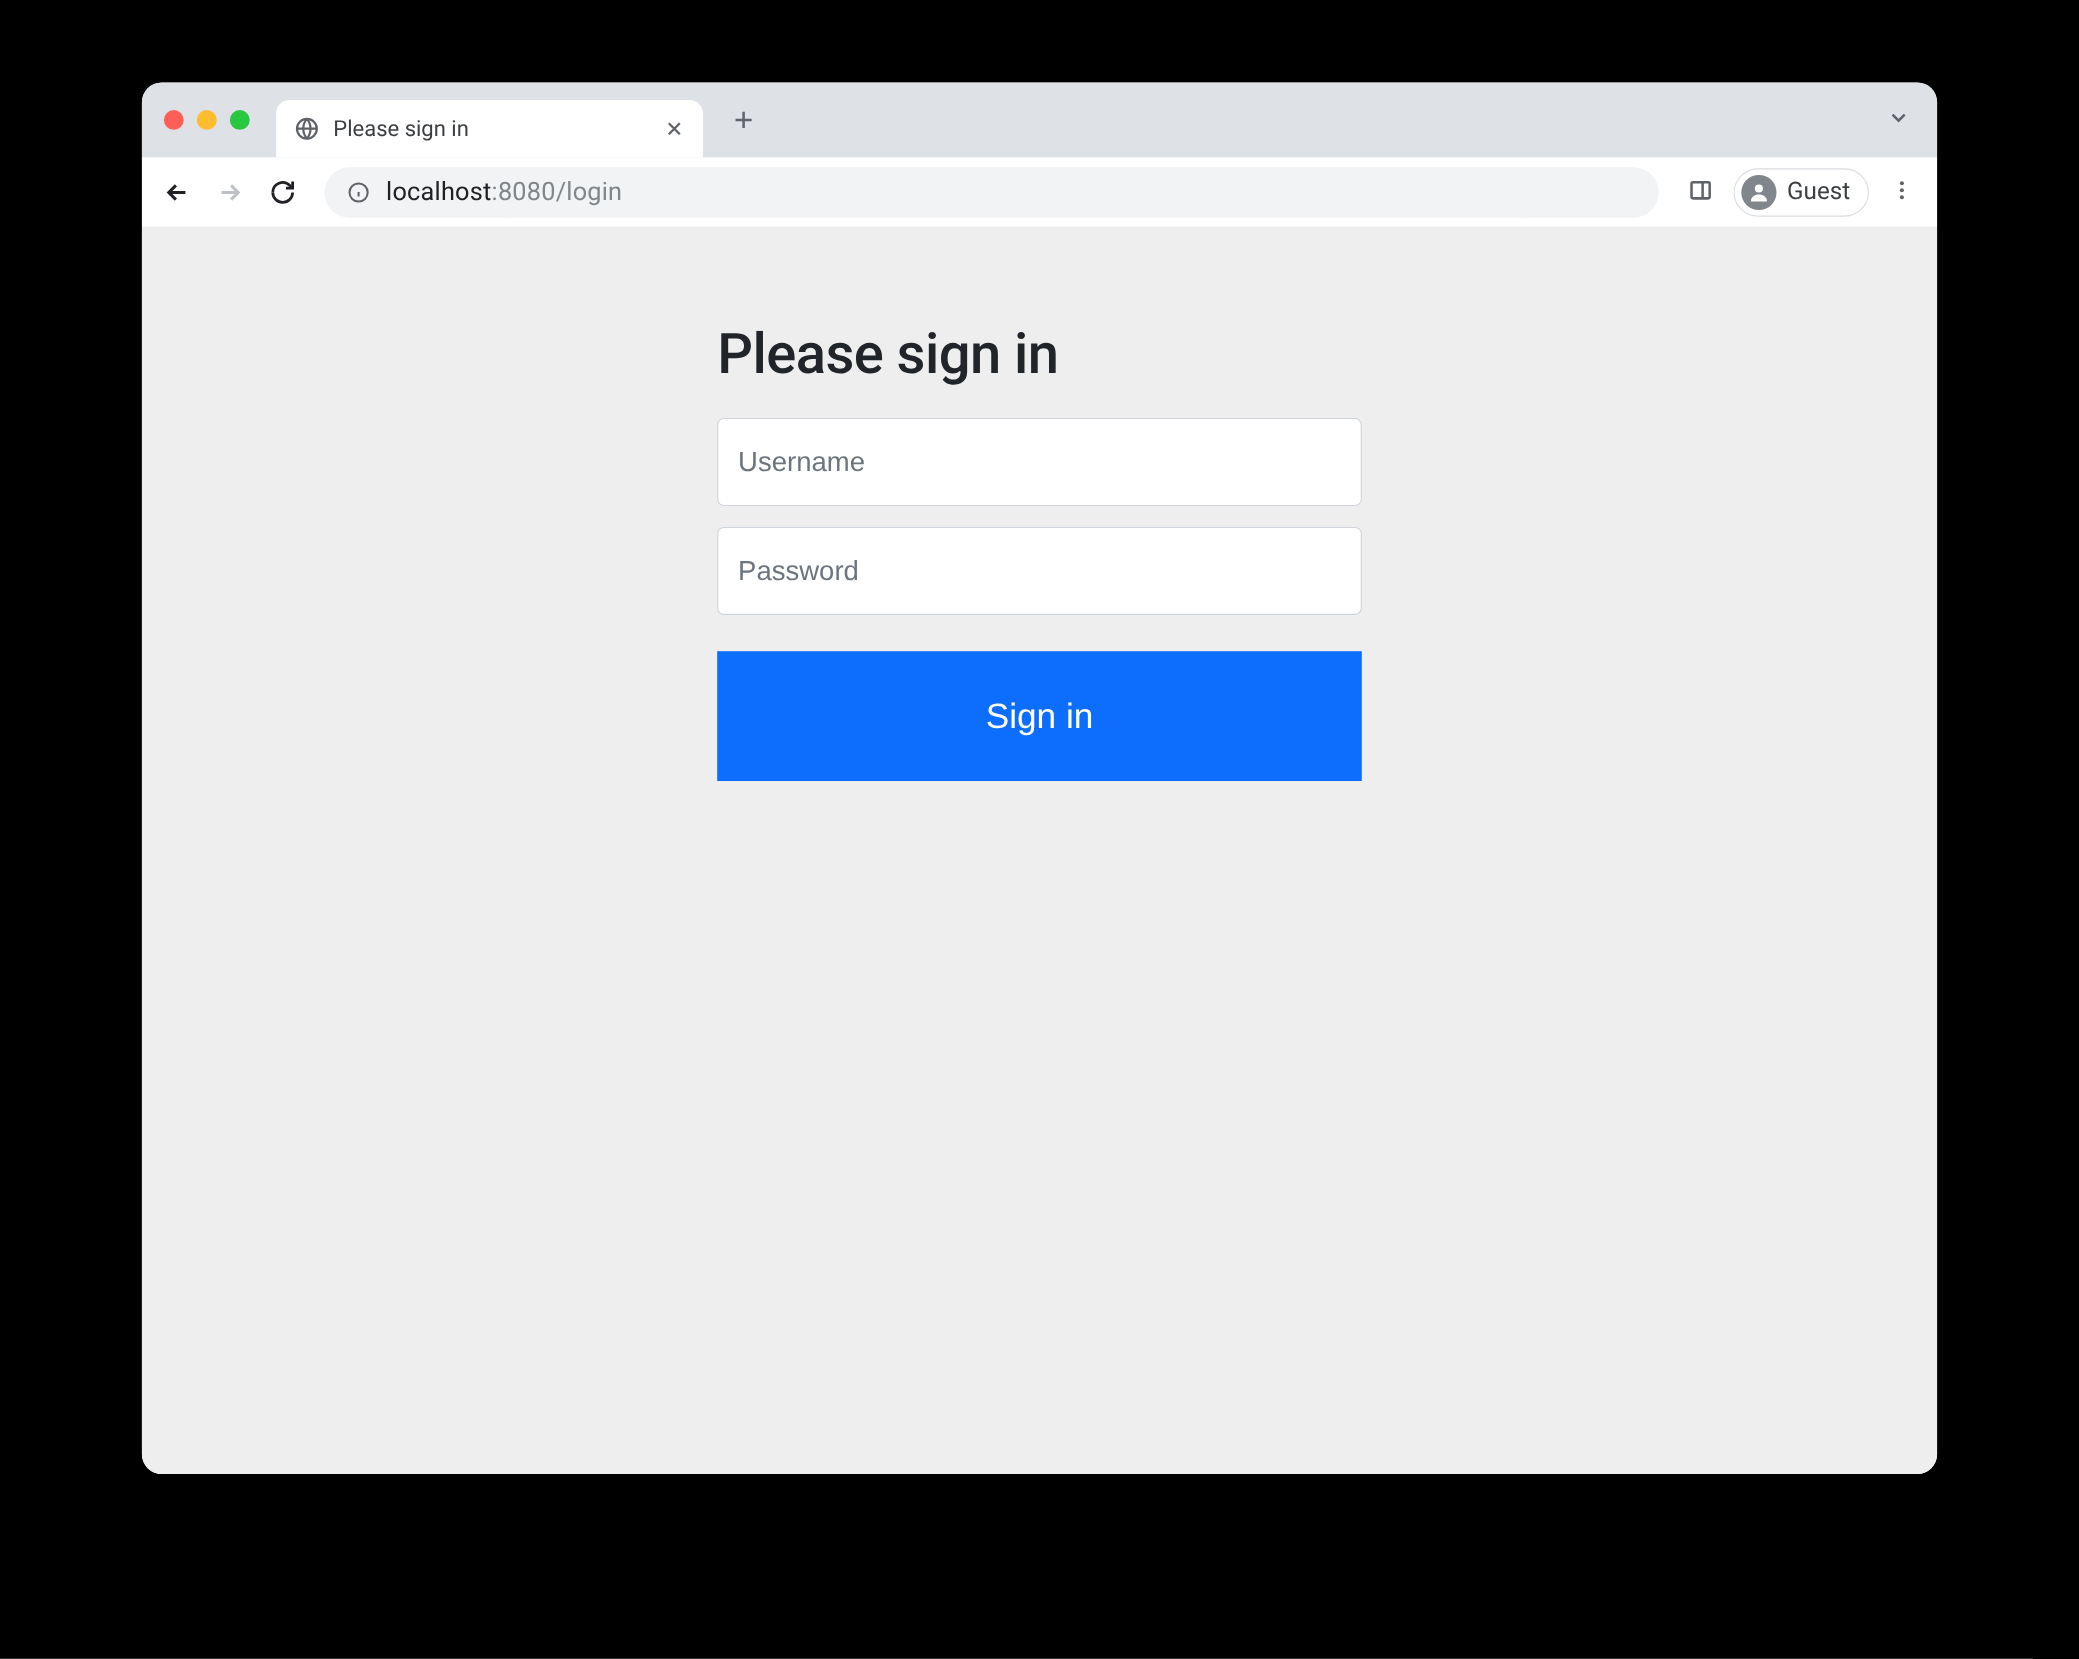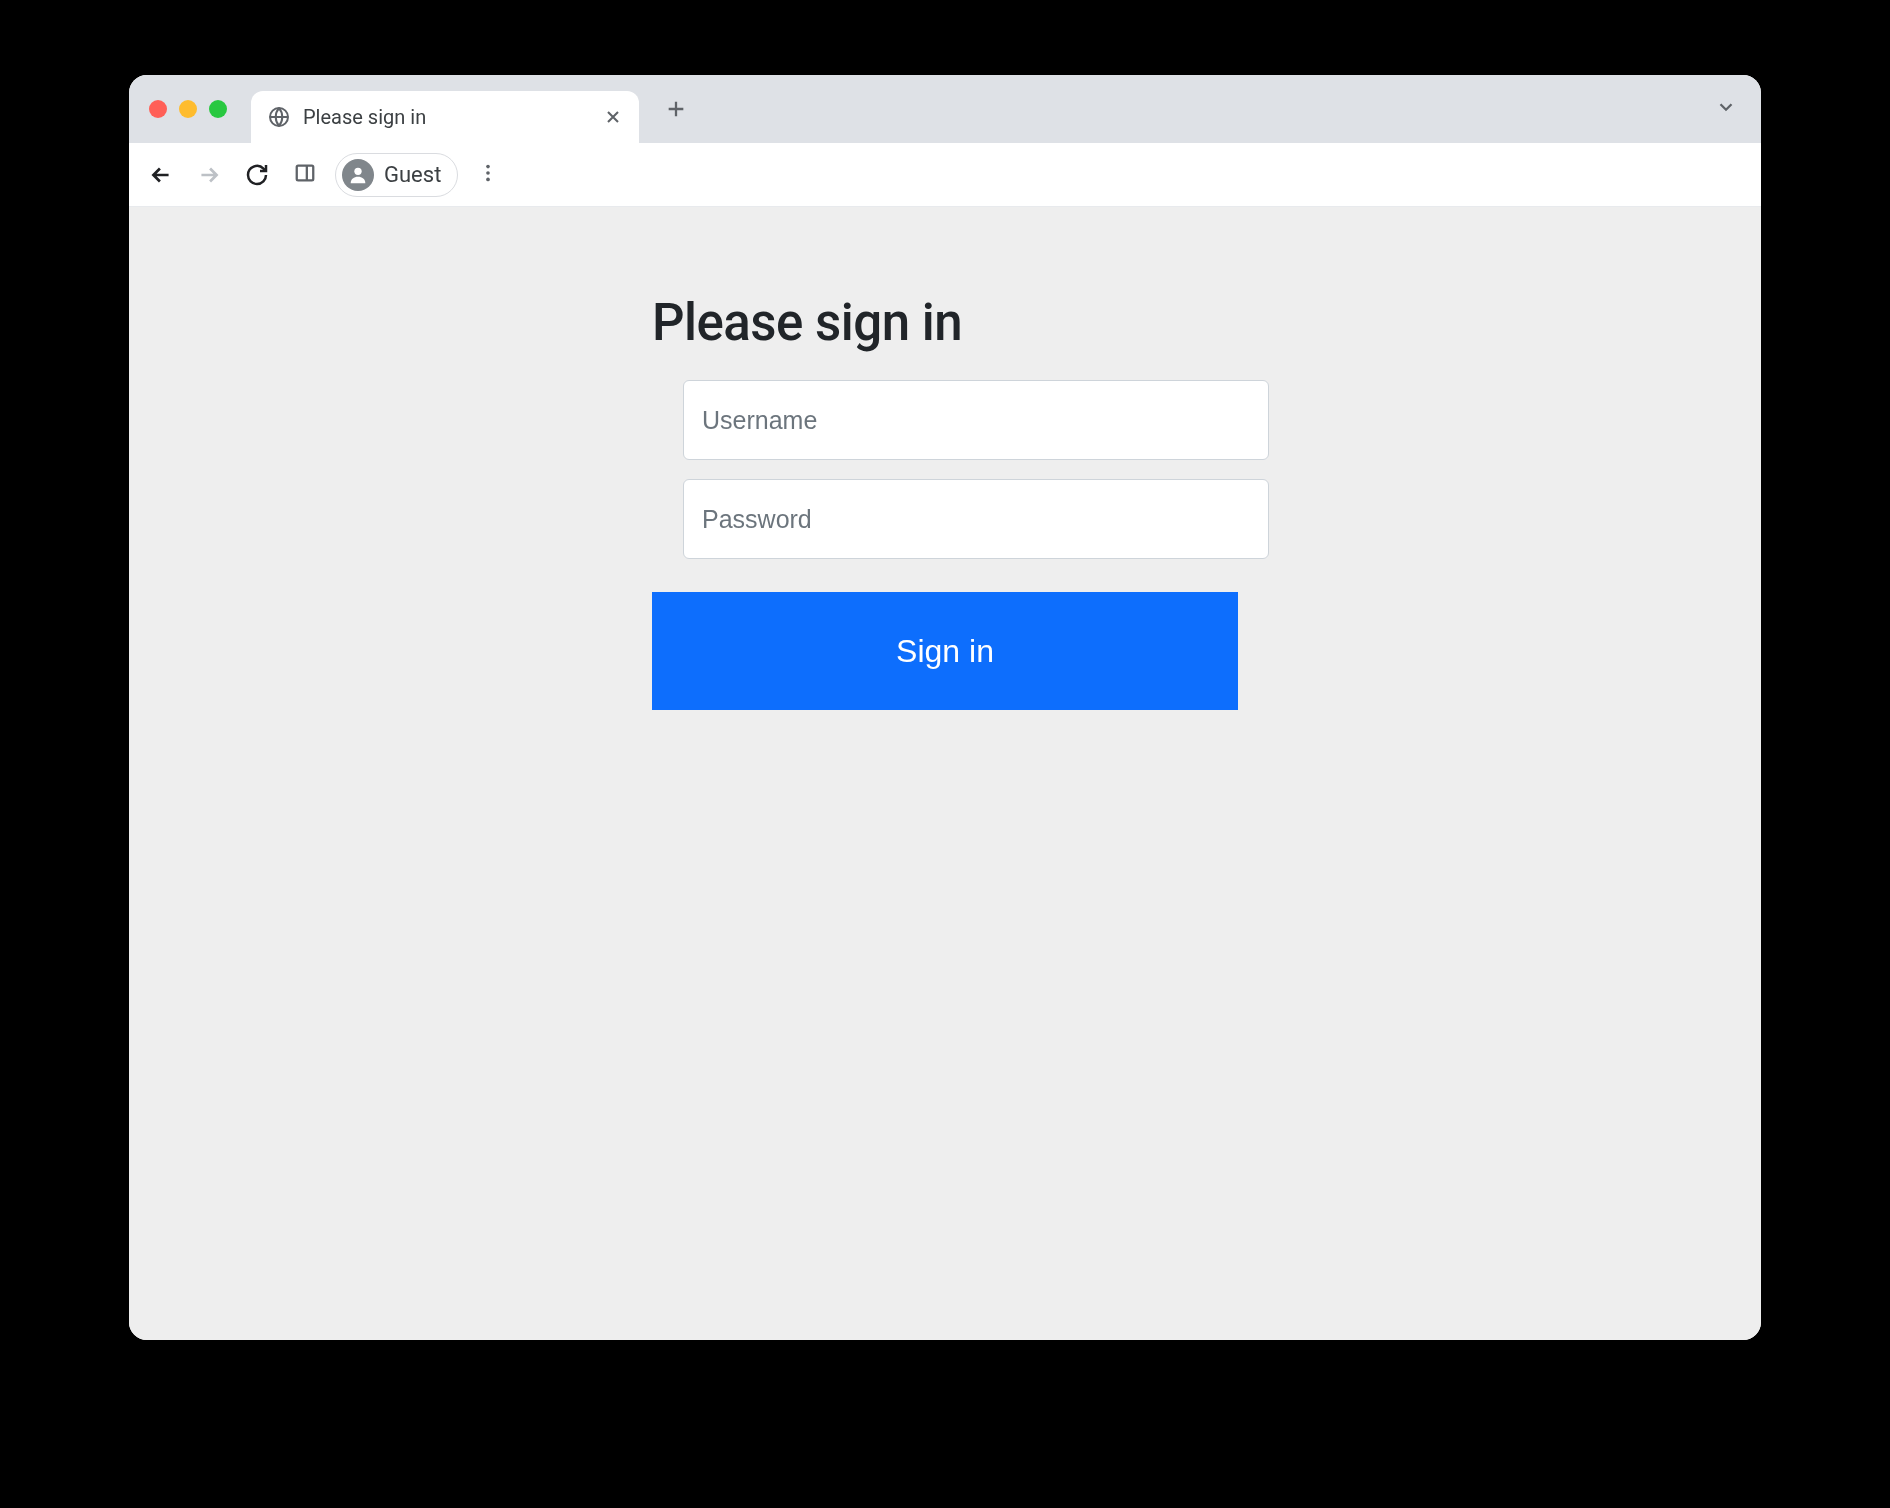--- a/index.html
+++ b/index.html
@@ -210,21 +210,20 @@
     .form-input {
       width: 100%;
       height: 80px;
       background: #fff;
       border: 1px solid #ced4da;
       border-radius: 6px;
       padding: 0 18px;
       font-size: 25px;
       color: #495057;
       margin-bottom: 19px;
-      margin-left: 31px;
     }
     .form-input::placeholder {
       color: #6c757d;
     }
     .submit-btn {
       width: 100%;
       height: 118px;
       background: #0d6efd;
       color: #fff;
       border: none;
@@ -287,20 +286,31 @@
       </svg>
     </div>
     <div class="nav-btn">
       <svg width="24" height="24" viewBox="0 0 24 24" fill="none" stroke="currentColor" stroke-width="2.5">
         <path d="M21 2v6h-6"></path>
         <path d="M3 12a9 9 0 0 1 15.5-6.3L21 8"></path>
         <path d="M21 12a9 9 0 0 1-9 9 9 9 0 0 1-9-9"></path>
       </svg>
     </div>
 
+    <div class="address-bar">
+      <span class="site-info">
+        <svg viewBox="0 0 24 24" fill="none" stroke="currentColor" stroke-width="2">
+          <circle cx="12" cy="12" r="9"></circle>
+          <path d="M12 8.5v.01M12 11.5v4.5"></path>
+        </svg>
+      </span>
+      <span class="url">
+        <span class="url-host">localhost</span><span class="url-rest">:8080/login</span>
+      </span>
+    </div>
 
     <div class="toolbar-right">
       <div class="ext-icon">
         <svg width="22" height="22" viewBox="0 0 24 24" fill="none" stroke="currentColor" stroke-width="2.5">
           <rect x="3" y="4" width="18" height="16" rx="1.5"></rect>
           <path d="M14 4v16"></path>
         </svg>
       </div>
       <div class="profile-chip">
         <span class="avatar">

